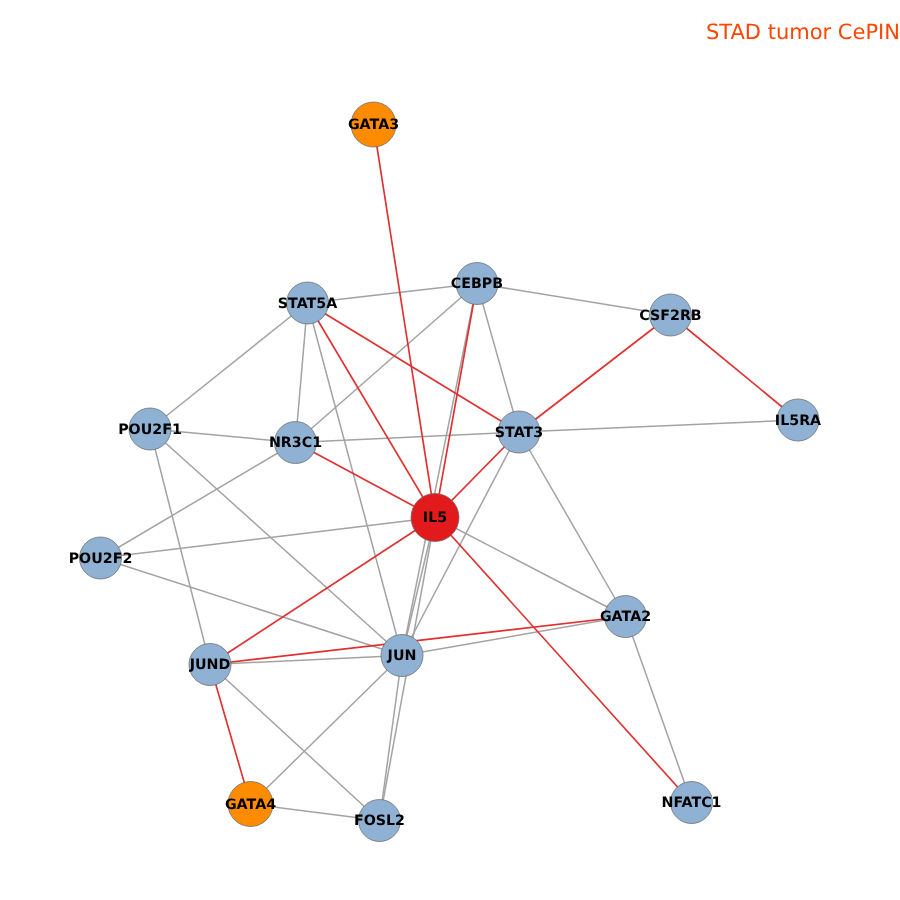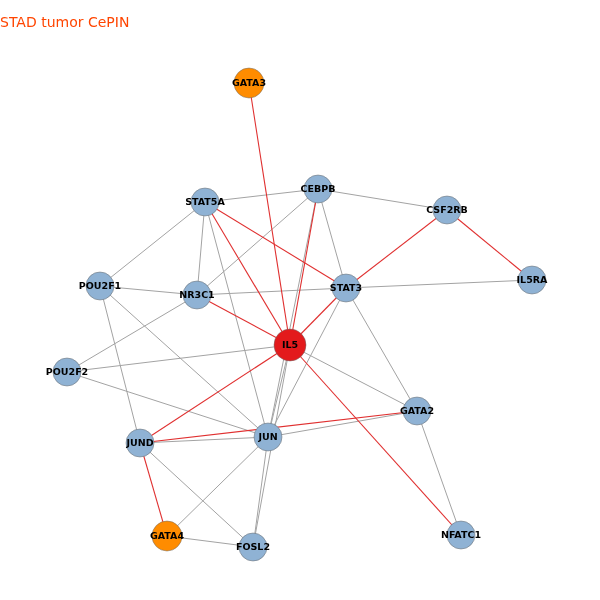--- a/index.html
+++ b/index.html
@@ -13,21 +13,21 @@
     width: 600px;
     height: 600px;
     background: #ffffff;
     overflow: hidden;
   }
   .chart-title {
     position: absolute;
     top: 14px;
     left: 0;
     width: 100%;
-    text-align: left;
+    text-align: right;
     font-size: 14px;
     font-weight: 400;
   }
   svg { display: block; }
   .node-label {
     font-family: "DejaVu Sans", "Liberation Sans", sans-serif;
     font-size: 9.5px;
     font-weight: 600;
     fill: #000000;
     pointer-events: none;

